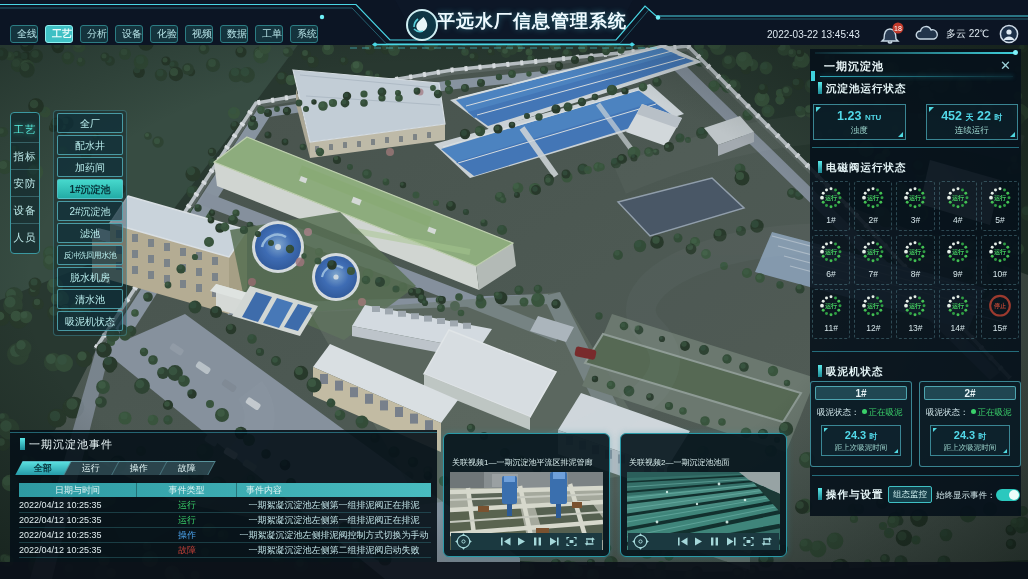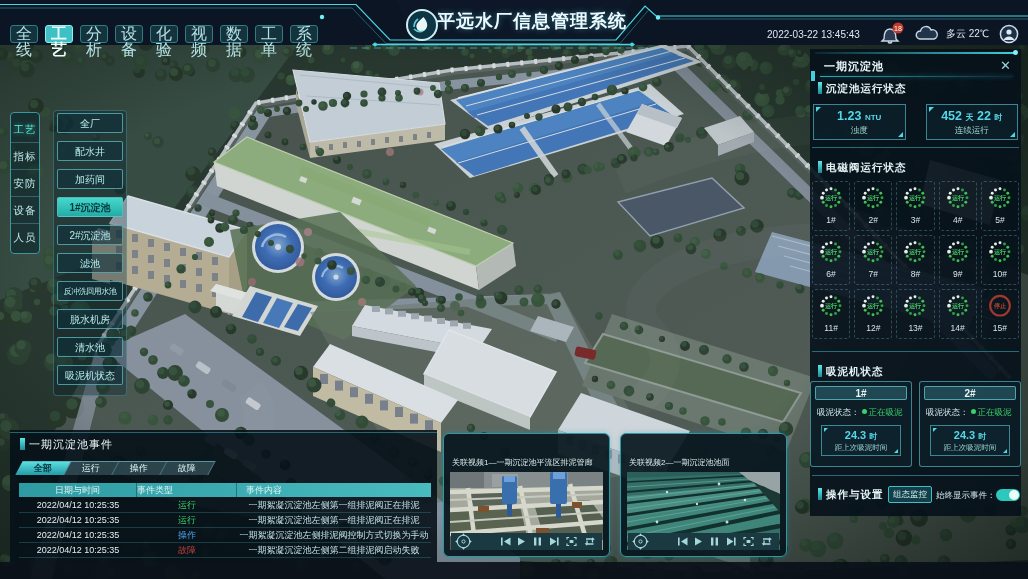--- a/index.html
+++ b/index.html
@@ -3,33 +3,33 @@
 <style>
 *{margin:0;padding:0;box-sizing:border-box;font-family:"Liberation Sans",sans-serif}
 html,body{width:1028px;height:579px;overflow:hidden;background:#0a1018}
 #stage{position:relative;width:1028px;height:579px;background:#0a1018}
 #map{position:absolute;left:0;top:0}
 
 #hdr{position:absolute;left:0;top:0;width:1028px;height:45px;background:linear-gradient(180deg,#0b1322 0%,#0d1626 70%,rgba(13,22,38,0.0) 100%)}
 #hdr .bg{position:absolute;left:0;top:0;width:1028px;height:45px;background:#0c1524}
 #hdrsvg{position:absolute;left:0;top:0}
 .nav{position:absolute;left:10px;top:25px;display:flex;gap:7px}
-.nb{width:28px;height:18px;line-height:16px;text-align:center;font-size:16px;color:#b5e2e6;background:rgba(22,56,66,0.85);border:1px solid #2c7d84;border-radius:3px}
+.nb{width:28px;height:18px;line-height:16px;text-align:right;font-size:10px;color:#b5e2e6;background:rgba(22,56,66,0.85);border:1px solid #2c7d84;border-radius:3px}
 .nb.on{background:#3fc0c4;border-color:#8ff0f0;color:#eafcfc;font-weight:bold}
 .title{position:absolute;left:18px;top:0;width:1028px;text-align:center;font-size:18px;font-weight:bold;color:#eefaff;letter-spacing:1px;line-height:42px;text-shadow:0 0 6px rgba(80,220,240,0.45)}
 .hrinfo{position:absolute;right:9px;top:22px;display:flex;align-items:center;color:#dde8f0;font-size:10px}
 
 #ltabs{position:absolute;left:10px;top:112px;width:30px;border:1px solid #3b98a0;border-radius:4px;background:rgba(8,32,42,0.55);padding:3px 0}
 #ltabs .lt{width:100%;text-align:center;font-size:10.5px;color:#bde8e8;padding:7px 0 7px;line-height:12px;border-bottom:1px solid rgba(110,190,200,0.35);white-space:nowrap;letter-spacing:1px}
 #ltabs .lt:last-child{border-bottom:none}
 #ltabs .lt.on{color:#5af0e0;text-shadow:0 0 5px rgba(60,240,220,0.8)}
 
 #lmenu{position:absolute;left:53px;top:110px;width:74px;padding:3px 0}
 #lmenu:before{content:"";position:absolute;left:0;top:0;right:0;bottom:0;border:1px solid rgba(90,190,200,0.35);border-radius:4px;background:rgba(8,30,40,0.35)}
-.mi{position:relative;width:66px;height:20px;margin:0 auto 8px;line-height:19px;text-align:center;font-size:10px;color:#b8ecec;background:rgba(14,48,60,0.6);border:1px solid rgba(90,190,200,0.75);border-radius:2px;white-space:nowrap}
+.mi{position:relative;width:66px;height:20px;margin:0 auto 2px;line-height:19px;text-align:center;font-size:10px;color:#b8ecec;background:rgba(14,48,60,0.6);border:1px solid rgba(90,190,200,0.75);border-radius:2px;white-space:nowrap}
 .mi.small{font-size:8px;letter-spacing:-0.5px}
 .mi.on{background:linear-gradient(180deg,#46d8cc,#23aca6);color:#06343a;font-weight:bold}
 
 #rp{position:absolute;left:810px;top:49px;width:211px;height:467px;background:rgba(6,17,27,0.9);color:#d8ecf0}
 #rp .topline{position:absolute;left:5px;top:3px;right:5px;height:2px;background:linear-gradient(90deg,rgba(60,200,220,0.1),#3fd0dc)}
 #rp .topline:after{content:"";position:absolute;right:-2px;top:-2px;width:5px;height:5px;border-radius:50%;background:#7ff0f8}
 #rp .ttl{position:absolute;left:14px;top:10px;font-size:11px;font-weight:bold;color:#ecf8fa;letter-spacing:1px}
 #rp .cls{position:absolute;right:10px;top:9px;font-size:13px;color:#9fd4dc}
 #rp .tsep{position:absolute;left:10px;top:27px;right:8px;height:1px;background:linear-gradient(90deg,#2fa8b8,rgba(47,168,184,0.15));box-shadow:0 0 4px rgba(47,200,220,0.5)}
 #rp .ldot{position:absolute;left:1px;top:22px;width:4px;height:10px;background:#3fd0dc}
@@ -65,24 +65,24 @@
 #ev{position:absolute;left:10px;top:430px;width:427px;height:132px;background:rgba(5,17,24,0.9)}
 #ev .ttl{position:absolute;left:10px;top:7px;font-size:11px;font-weight:normal;color:#ecf8fa;letter-spacing:1px;padding-left:9px}
 #ev .ttl:before{content:"";position:absolute;left:0;top:1px;width:5px;height:12px;background:linear-gradient(180deg,#5ae8e8,#1e8a96)}
 #ev .tline{position:absolute;left:0;top:2px;width:427px;height:1px;background:rgba(60,180,200,0.5)}
 .tabs{position:absolute;left:9px;top:31px;height:14px;display:flex}
 .tab{position:relative;width:49px;height:14px;line-height:13px;text-align:center;font-size:9px;color:#dff2f2;background:rgba(70,105,115,0.55);transform:skewX(-28deg);margin-right:-1px;border-top:1px solid rgba(120,200,210,0.6);border-right:1px solid rgba(120,200,210,0.4)}
 .tab i{display:block;transform:skewX(28deg);font-style:normal}
 .tab.on{background:linear-gradient(180deg,#59dede,#259aa8);color:#titles;color:#07333c;font-weight:bold}
 .thead{position:absolute;left:9px;top:53px;width:412px;height:14px;background:linear-gradient(90deg,#2e9aa2,#49bcc0);display:flex;font-size:9px;color:#dff4f4;line-height:14px}
 .thead .c1{width:118px;text-align:center;border-right:1px solid rgba(10,50,55,0.45)}
-.thead .c2{width:100px;border-right:1px solid rgba(10,50,55,0.45)}
+.thead .c2{width:100px;text-align:center;border-right:1px solid rgba(10,50,55,0.45)}
 .thead .c3{padding-left:9px}
 .erow{position:absolute;left:9px;width:412px;height:15px;display:flex;font-size:9px;line-height:14px;border-bottom:1px solid rgba(60,140,150,0.35)}
-.erow .c1{width:118px;text-align:center;color:#e2eef0}
+.erow .c1{width:118px;text-align:left;color:#e2eef0}
 .erow .c2{width:100px;text-align:center}
 .erow .c3{flex:1;text-align:center;color:#bfe0e4}
 .t-run{color:#3ad06a}.t-op{color:#4aa0e8}.t-err{color:#c44038}
 
 .vp{position:absolute;top:433px;width:167px;height:124px;background:rgba(8,23,30,0.92);border:1px solid #2a9aa8;border-radius:6px;box-shadow:0 0 6px rgba(42,154,168,0.35)}
 .vp .vt{padding:23px 0 4px 8px;font-size:8px;color:#d8ecec;white-space:nowrap}
 .vp .vimg{margin:0 auto;width:153px;height:78px;overflow:hidden}
 .vctl{position:absolute;left:7px;right:7px;bottom:6px;height:17px;background:#1b3940;display:flex;align-items:center}
 .vctl .dpad{margin-left:3px}
 .pctl{margin-left:auto;display:flex;align-items:center;margin-right:7px}

